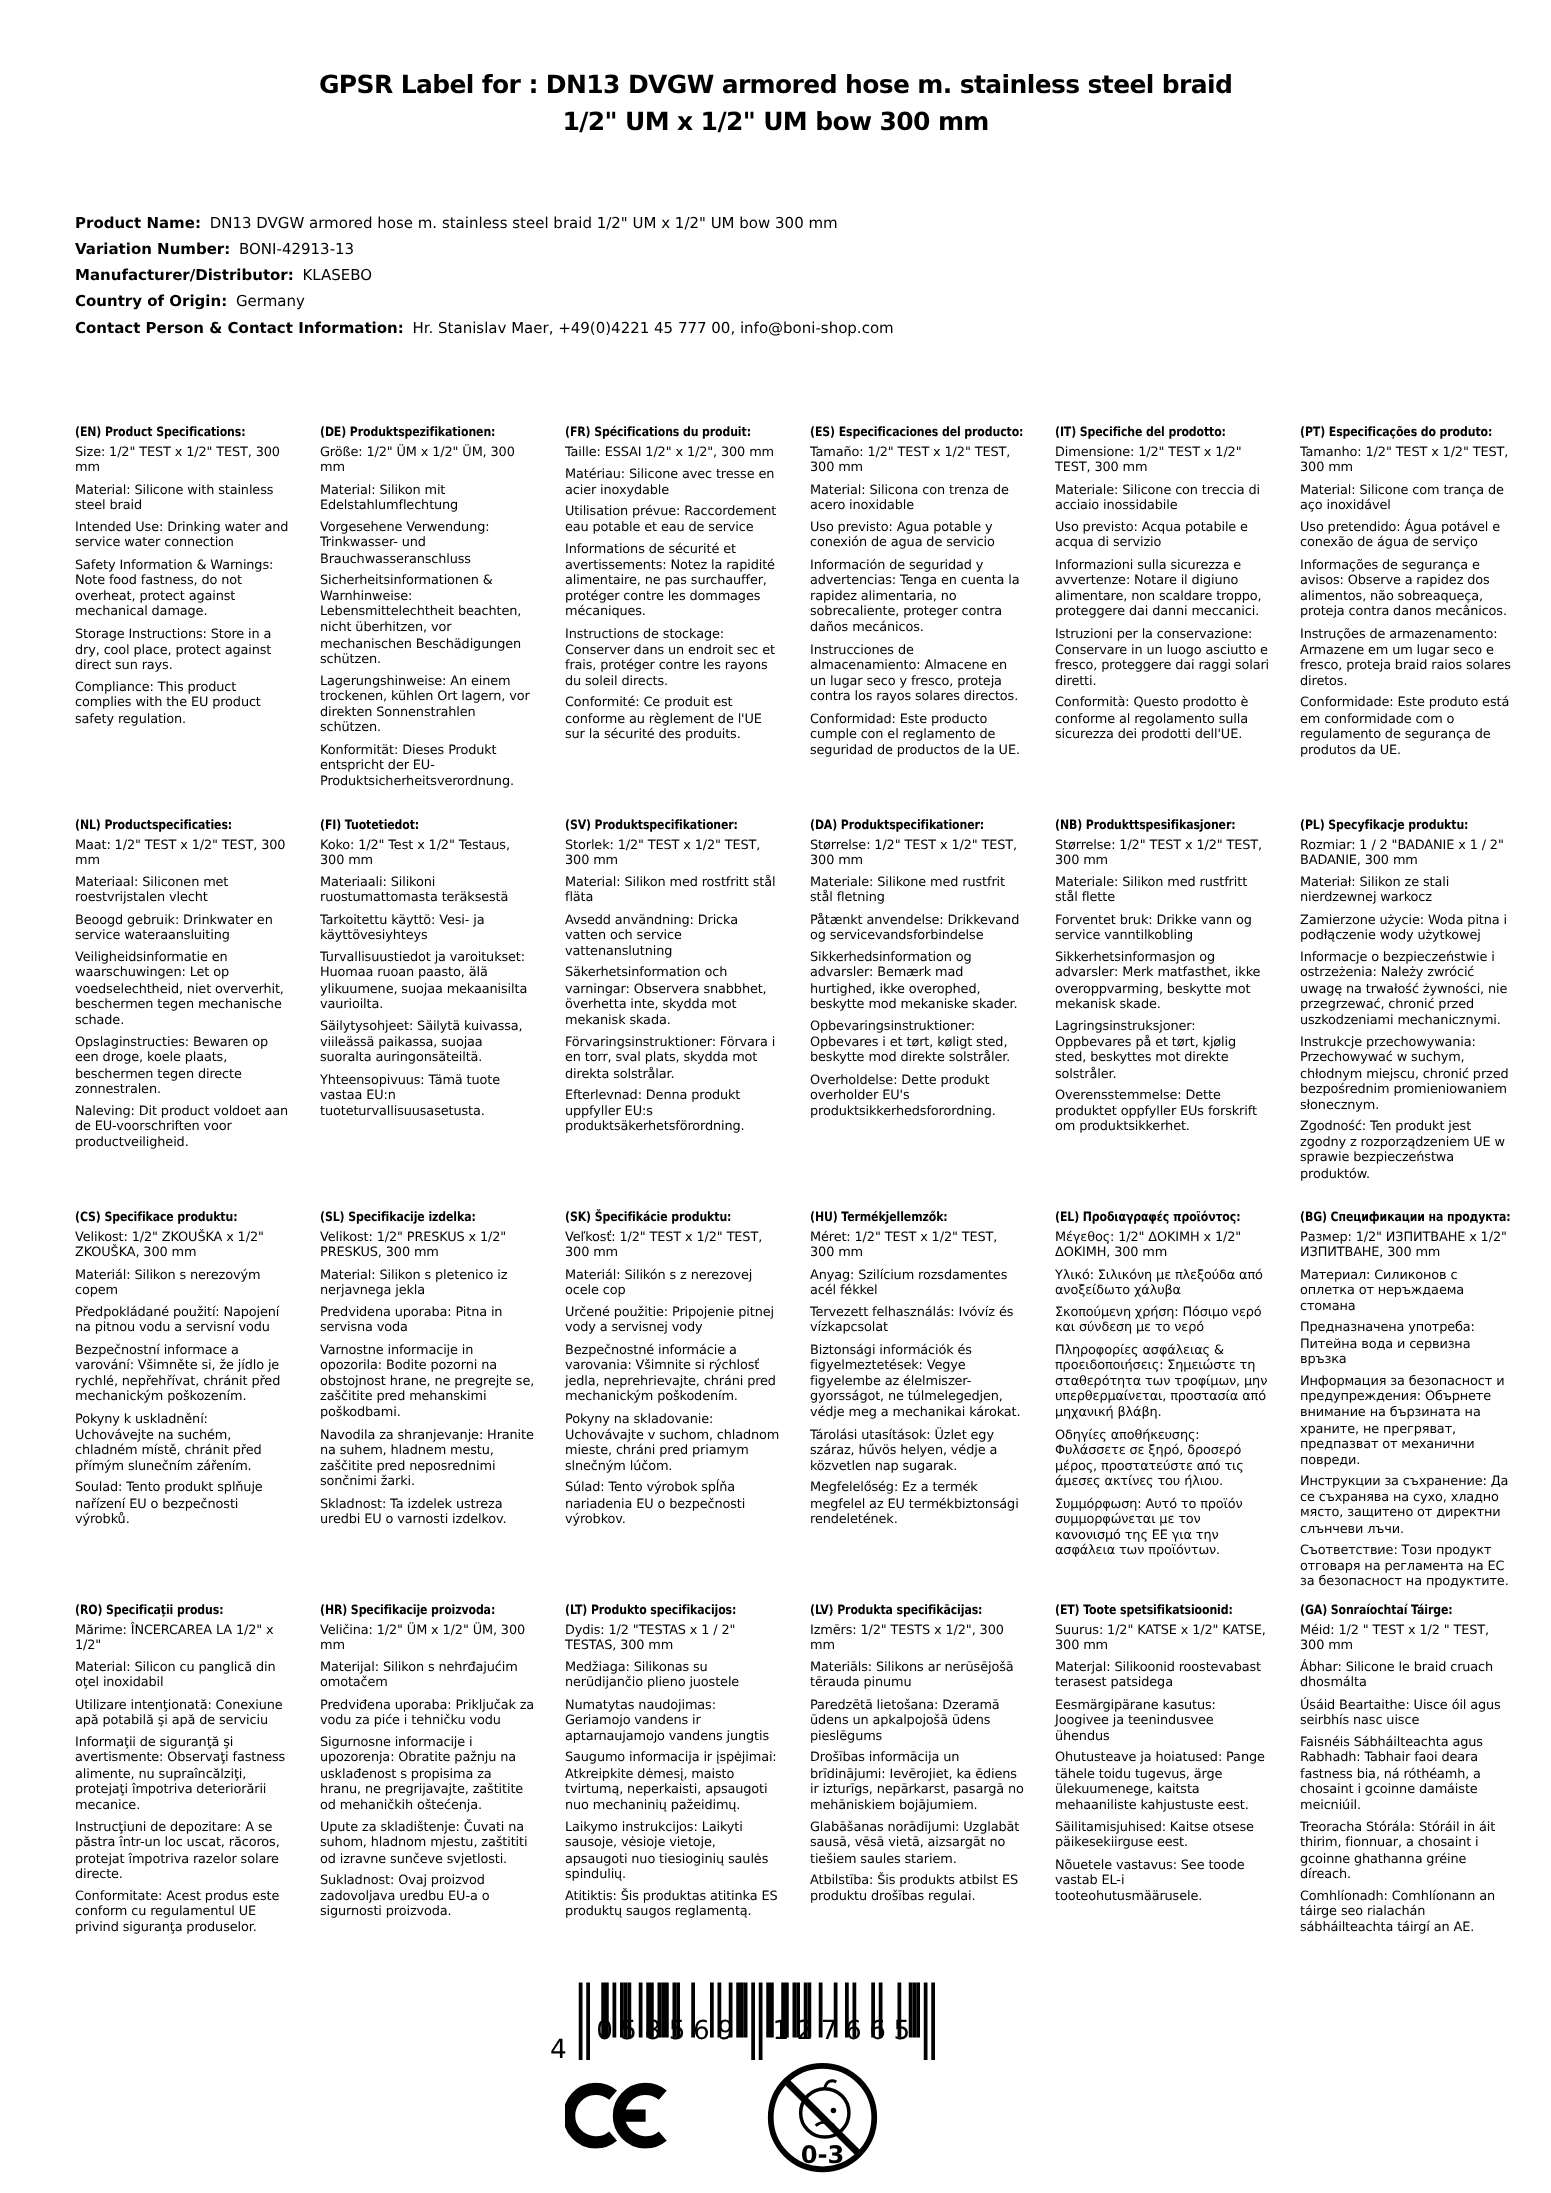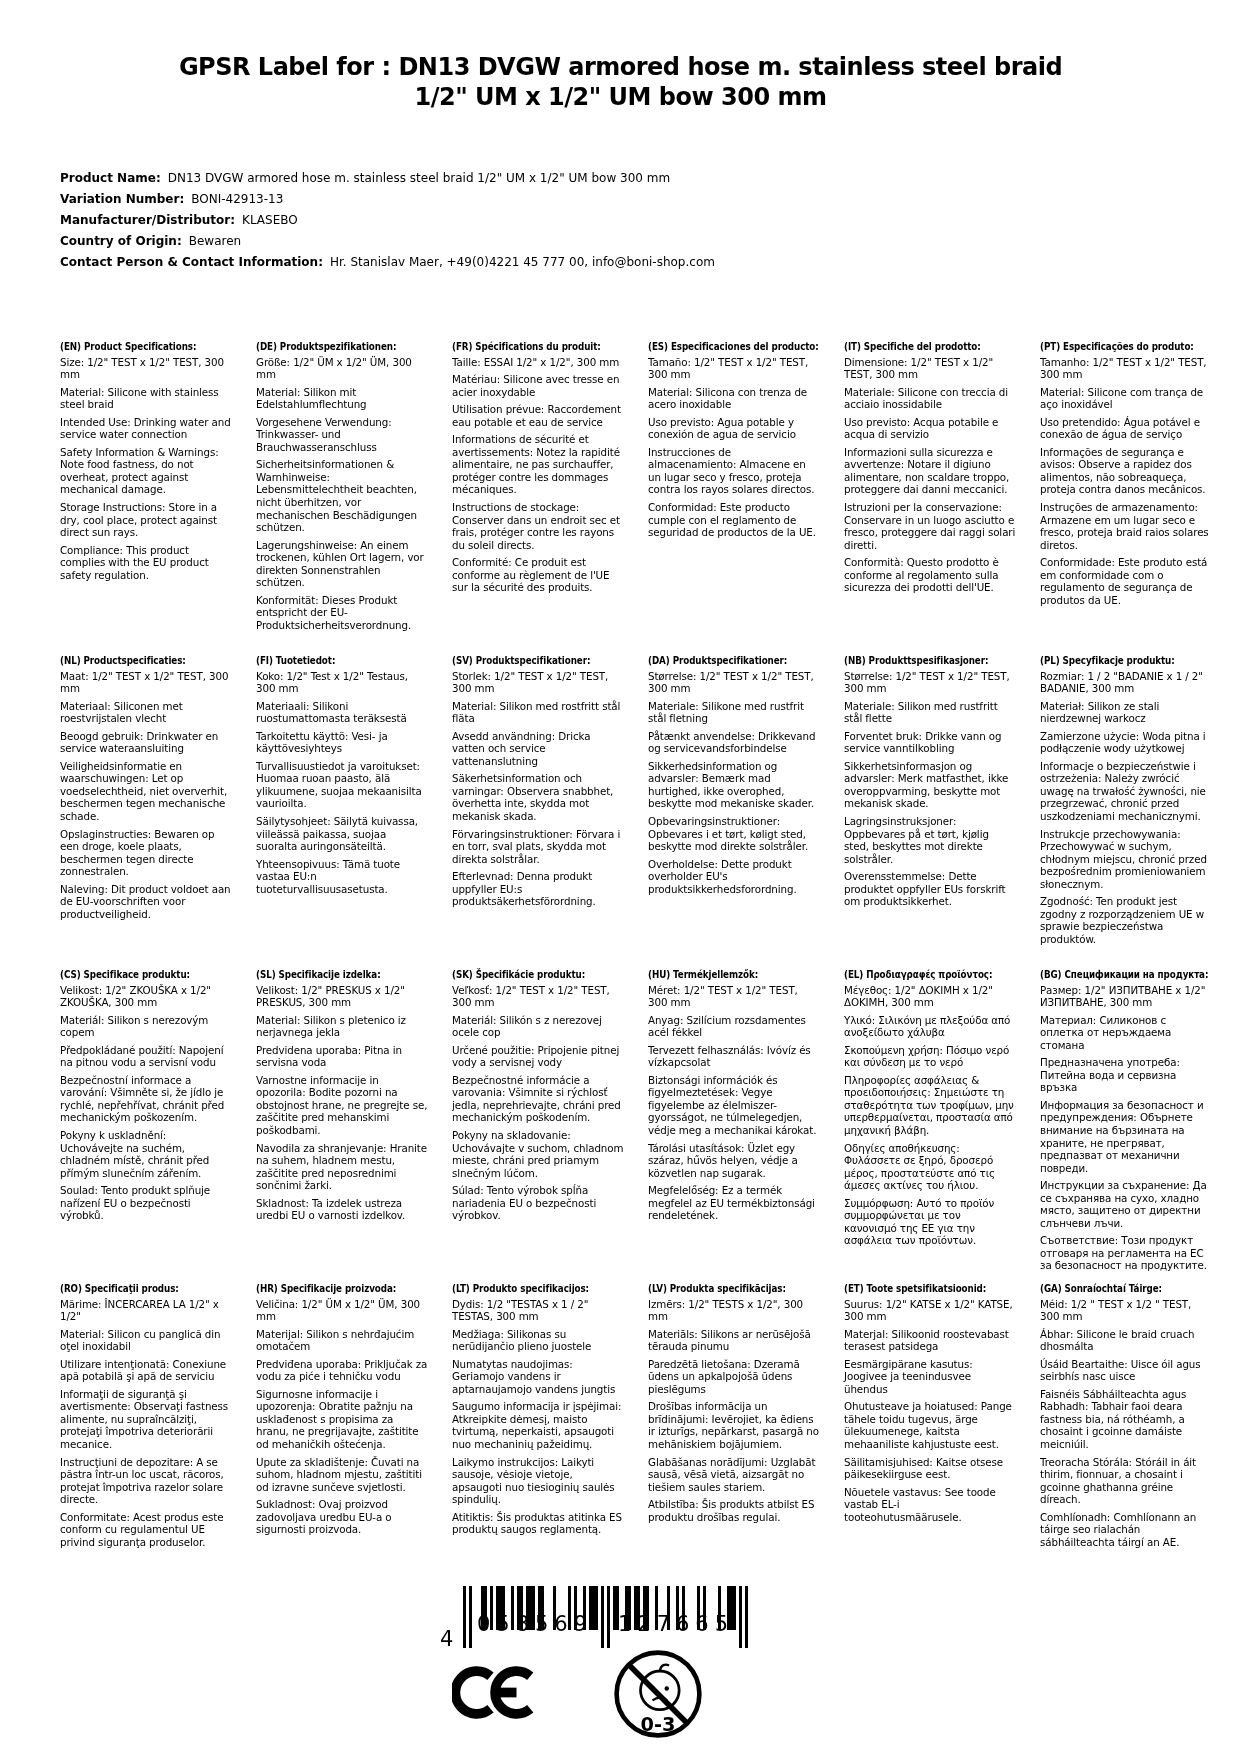--- a/index.html
+++ b/index.html
@@ -1,19 +1,19 @@
 <!DOCTYPE html>
 <html><head>
 <meta charset="utf-8">
 <style>
   html,body{margin:0;padding:0;background:#fff;}
   .page{position:relative;width:1241px;height:1754px;background:#fff;overflow:hidden;
         font-family:"DejaVu Sans",sans-serif;color:#000;}
   .title{position:absolute;top:52px;left:0;width:100%;text-align:center;
-         font-weight:bold;font-size:24px;line-height:30px;letter-spacing:-0.5px;}
+         font-weight:bold;font-size:20px;line-height:30px;letter-spacing:-0.5px;}
   .info{position:absolute;left:60px;top:168px;font-size:12px;line-height:21px;}
   .info-row{white-space:nowrap;}
   .info-row b{font-weight:bold;margin-right:7px;}
   .spec-grid{position:absolute;left:60px;top:340px;display:grid;
              grid-template-columns:repeat(6,172px);column-gap:24px;grid-auto-rows:314px;}
   .spec-block{font-size:10.3px;line-height:1.22;letter-spacing:-0.1px;}
   .spec-header{font-weight:bold;white-space:nowrap;transform:scaleX(.85);
                transform-origin:0 50%;margin:0 0 3px 0;}
   .spec-item{margin:0 0 5px 0;}
   .barcode{position:absolute;left:440px;top:1586px;width:320px;height:66px;}
@@ -36,21 +36,21 @@
 
   <div class="title">
     <div>GPSR Label for : DN13 DVGW armored hose m. stainless steel braid</div>
     <div>1/2" UM x 1/2" UM bow 300 mm</div>
   </div>
 
   <div class="info" id="info-list">
       <div class="info-row"><b>Product Name:</b><span>DN13 DVGW armored hose m. stainless steel braid 1/2" UM x 1/2" UM bow 300 mm</span></div>
       <div class="info-row"><b>Variation Number:</b><span>BONI-42913-13</span></div>
       <div class="info-row"><b>Manufacturer/Distributor:</b><span>KLASEBO</span></div>
-      <div class="info-row"><b>Country of Origin:</b><span>Bewaren</span></div>
+      <div class="info-row"><b>Country of Origin:</b><span>Germany</span></div>
       <div class="info-row"><b>Contact Person &amp; Contact Information:</b><span>Hr. Stanislav Maer, +49(0)4221 45 777 00, info@boni-shop.com</span></div>
     </div>
 
   <div class="spec-grid" id="spec-grid">
       <div class="spec-block">
         <div class="spec-header">(EN) Product Specifications:</div>
         <p class="spec-item">Size: 1/2" TEST x 1/2" TEST, 300 mm</p>
         <p class="spec-item">Material: Silicone with stainless steel braid</p>
         <p class="spec-item">Intended Use: Drinking water and service water connection</p>
         <p class="spec-item">Safety Information &amp; Warnings: Note food fastness, do not overheat, protect against mechanical damage.</p>
@@ -73,20 +73,21 @@
         <p class="spec-item">Utilisation prévue: Raccordement eau potable et eau de service</p>
         <p class="spec-item">Informations de sécurité et avertissements: Notez la rapidité alimentaire, ne pas surchauffer, protéger contre les dommages mécaniques.</p>
         <p class="spec-item">Instructions de stockage: Conserver dans un endroit sec et frais, protéger contre les rayons du soleil directs.</p>
         <p class="spec-item">Conformité: Ce produit est conforme au règlement de l'UE sur la sécurité des produits.</p>
       </div>
       <div class="spec-block">
         <div class="spec-header">(ES) Especificaciones del producto:</div>
         <p class="spec-item">Tamaño: 1/2" TEST x 1/2" TEST, 300 mm</p>
         <p class="spec-item">Material: Silicona con trenza de acero inoxidable</p>
         <p class="spec-item">Uso previsto: Agua potable y conexión de agua de servicio</p>
+        <p class="spec-item">Información de seguridad y advertencias: Tenga en cuenta la rapidez alimentaria, no sobrecaliente, proteger contra daños mecánicos.</p>
         <p class="spec-item">Instrucciones de almacenamiento: Almacene en un lugar seco y fresco, proteja contra los rayos solares directos.</p>
         <p class="spec-item">Conformidad: Este producto cumple con el reglamento de seguridad de productos de la UE.</p>
       </div>
       <div class="spec-block">
         <div class="spec-header">(IT) Specifiche del prodotto:</div>
         <p class="spec-item">Dimensione: 1/2" TEST x 1/2" TEST, 300 mm</p>
         <p class="spec-item">Materiale: Silicone con treccia di acciaio inossidabile</p>
         <p class="spec-item">Uso previsto: Acqua potabile e acqua di servizio</p>
         <p class="spec-item">Informazioni sulla sicurezza e avvertenze: Notare il digiuno alimentare, non scaldare troppo, proteggere dai danni meccanici.</p>
         <p class="spec-item">Istruzioni per la conservazione: Conservare in un luogo asciutto e fresco, proteggere dai raggi solari diretti.</p>

